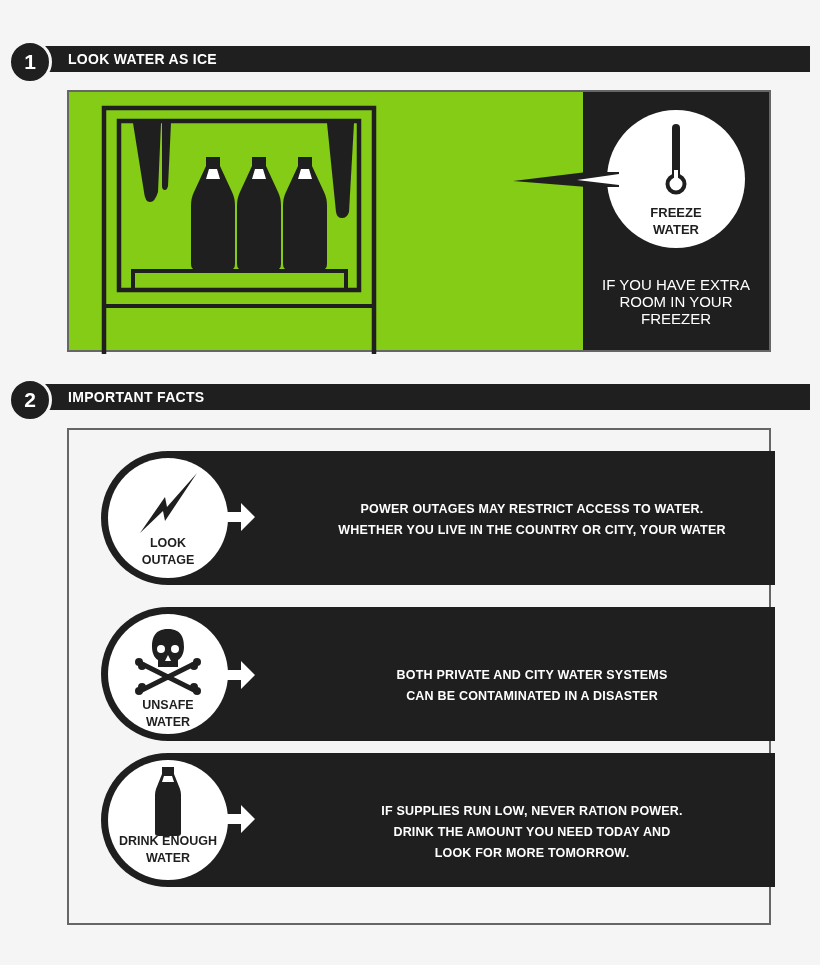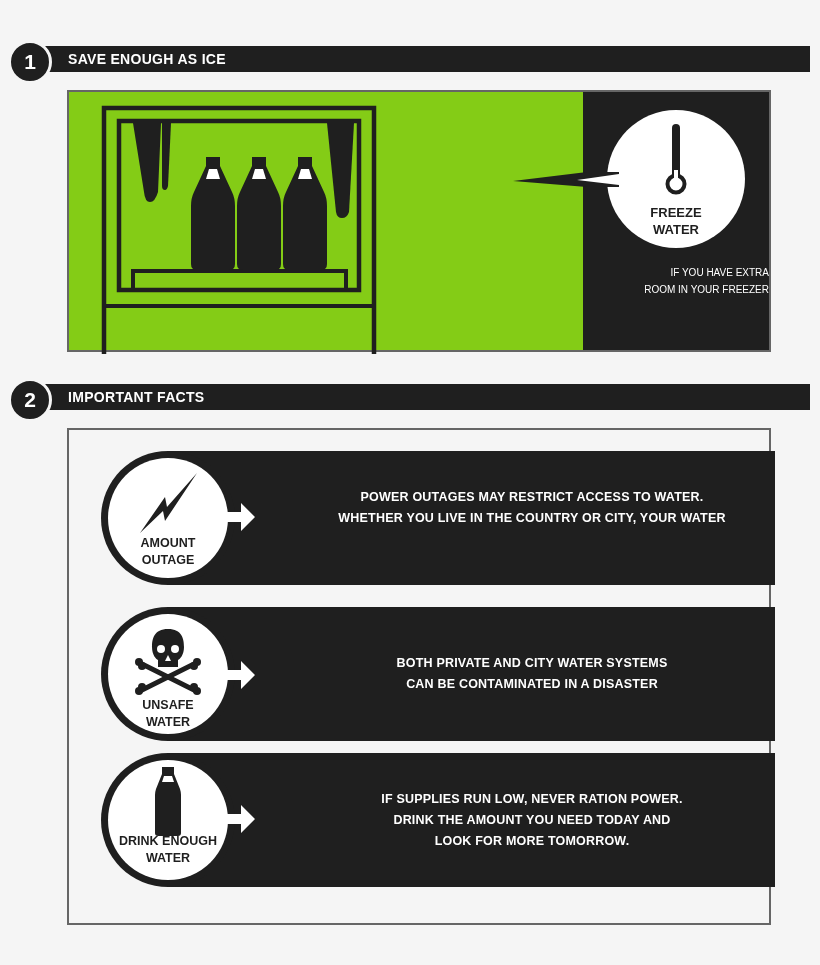--- a/index.html
+++ b/index.html
@@ -34,22 +34,22 @@
   .freeze-circle {
     position: absolute; left: 24px; top: 18px; width: 138px; height: 138px; border-radius: 50%;
     background: #fff; text-align: center;
   }
   .freeze-circle .thermo { position: absolute; left: 56px; top: 14px; }
   .freeze-circle .label {
     position: absolute; left: 0; top: 94px; width: 100%;
     font-weight: bold; font-size: 13px; line-height: 17px; color: #1f1f1f;
   }
   .dark-panel .note {
-    position: absolute; left: 0; top: 172px; width: 100%; text-align: right;
-    color: #fff; font-size: 10px; line-height: 17px; font-weight: normal;
+    position: absolute; left: 0; top: 184px; width: 100%; text-align: center;
+    color: #fff; font-size: 15px; line-height: 17px; font-weight: normal;
   }
 
   
   .facts-box {
     position: absolute; left: 67px; top: 428px; width: 704px; height: 497px;
     background: #f5f5f5; border: 2px solid #666;
   }
   .fact {
     position: absolute; left: 32px; width: 672px; height: 134px;
   }
@@ -65,29 +65,29 @@
     background: #fff;
   }
   .fact .icon { position: absolute; }
   .fact .circle-label {
     position: absolute; left: 0; width: 134px; text-align: center;
     font-weight: bold; font-size: 12.5px; line-height: 17px; color: #1f1f1f;
   }
   .fact .arrow { position: absolute; left: 124px; top: 50px; }
   .fact .text {
     position: absolute; left: 190px; right: 0; text-align: center;
-    color: #fff; font-weight: bold; font-size: 12.5px; line-height: 21px; letter-spacing: 0.2px;
+    color: #fff; font-weight: bold; font-size: 12.5px; line-height: 21px; letter-spacing: 0.2px; margin-top: 12px;
   }
 </style>
 </head>
 <body>
 
 <div class="section-header" style="top:40px;">
   <div class="bar">
-    <span class="bar-title">SAVE ENOUGH AS ICE</span>
+    <span class="bar-title">LOOK WATER AS ICE</span>
   </div>
   <div class="num">1</div>
 </div>
 
 <div class="ice-box">
   <svg class="fridge" width="330" height="262" viewBox="0 0 330 262">
     <g fill="none" stroke="#1f1f1f">
 
       <path d="M35 262 V16 H305 V262" stroke-width="4.5"></path>
       <line x1="35" y1="214" x2="305" y2="214" stroke-width="4"></line>
@@ -158,21 +158,21 @@
 <div class="facts-box">
 
   <div class="fact" style="top:21px;">
     <div class="band"></div>
     <div class="ring"></div>
     <div class="circle"></div>
     <svg class="icon" style="left:36px;top:20px;" width="64" height="66" viewBox="0 0 64 66">
       <path d="M60 2 L30 36 L28 26 L3 62 L26 40 L28 50 Z" fill="#1f1f1f"></path>
     </svg>
     <div class="circle-label" style="top:84px;">
-      <div>AMOUNT</div>
+      <div>LOOK</div>
       <div>OUTAGE</div>
     </div>
     <svg class="arrow" width="32" height="32" viewBox="0 0 32 32">
       <path d="M0 11 H16 V2 L30 16 L16 30 V21 H0 Z" fill="#fff"></path>
     </svg>
     <div class="text" style="top:36px;">
       <div>POWER OUTAGES MAY RESTRICT ACCESS TO WATER.</div>
       <div>WHETHER YOU LIVE IN THE COUNTRY OR CITY, YOUR WATER</div>
     </div>
   </div>

